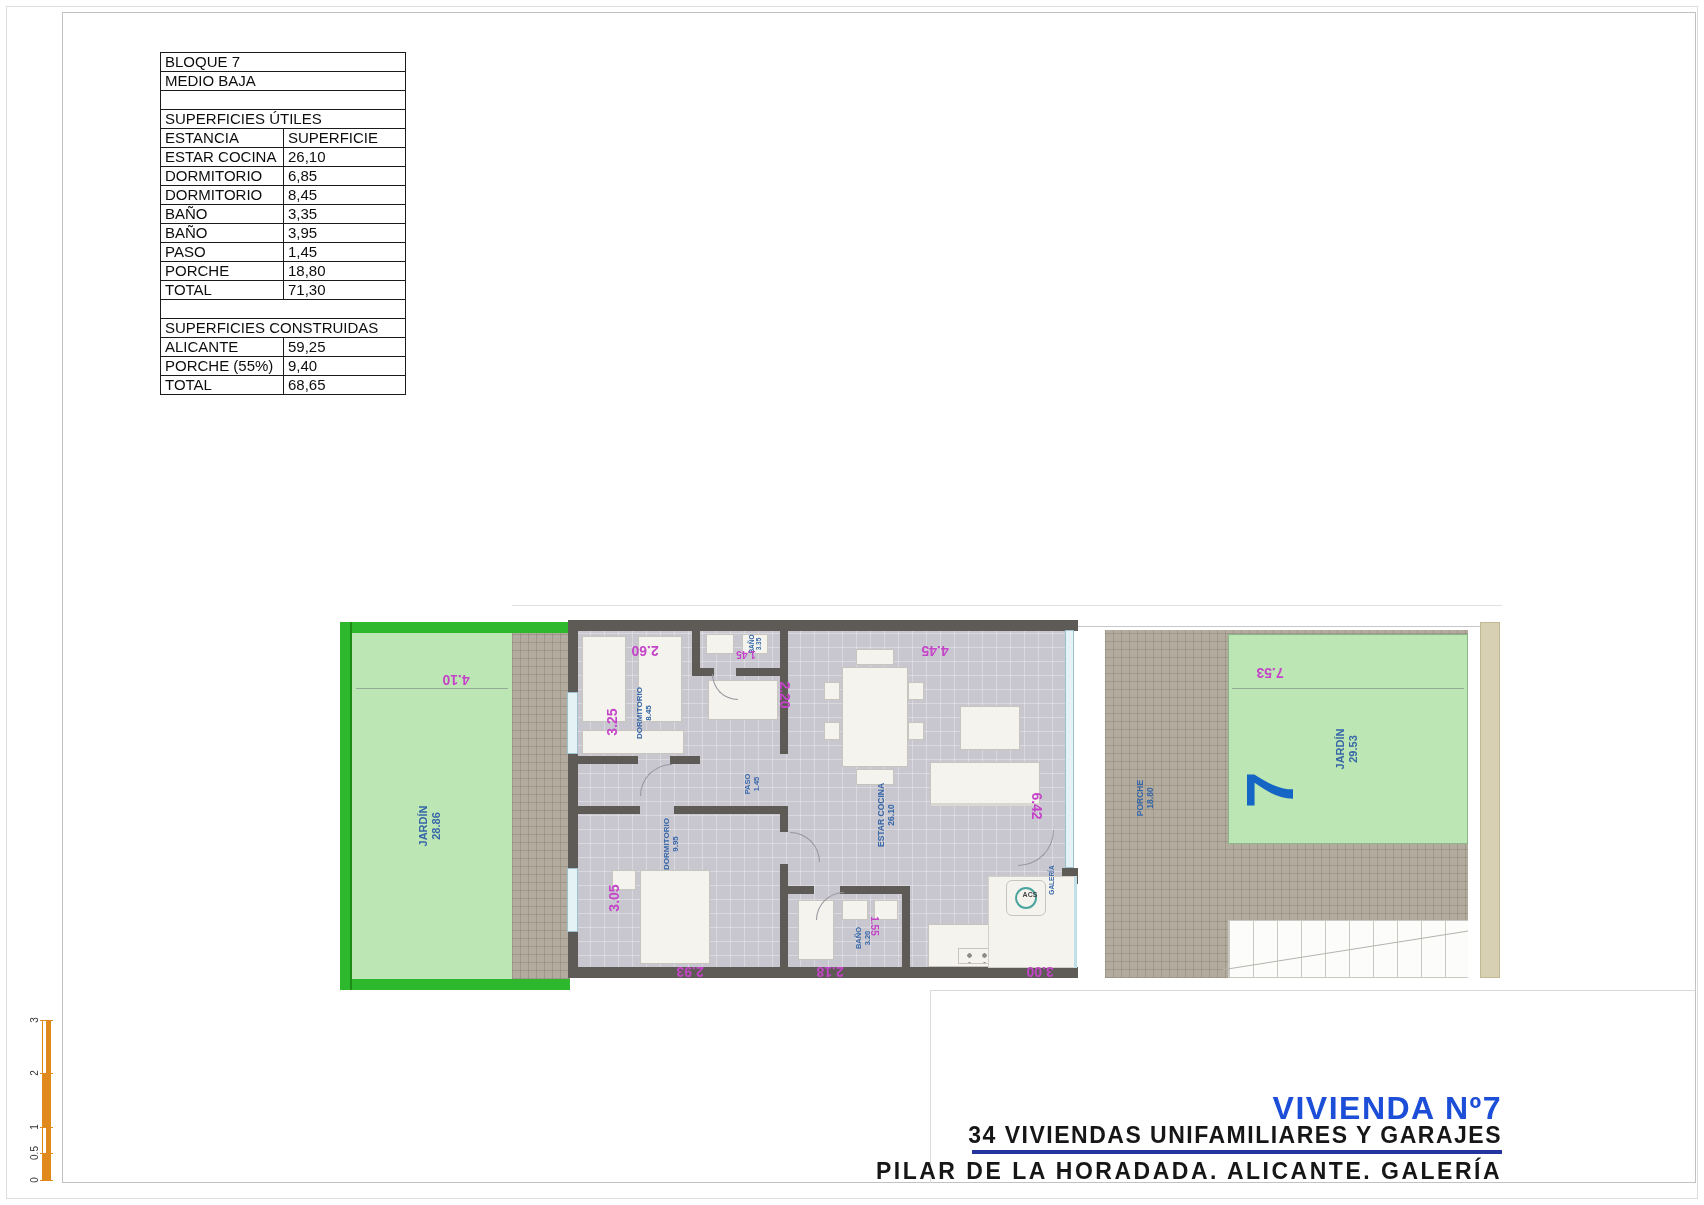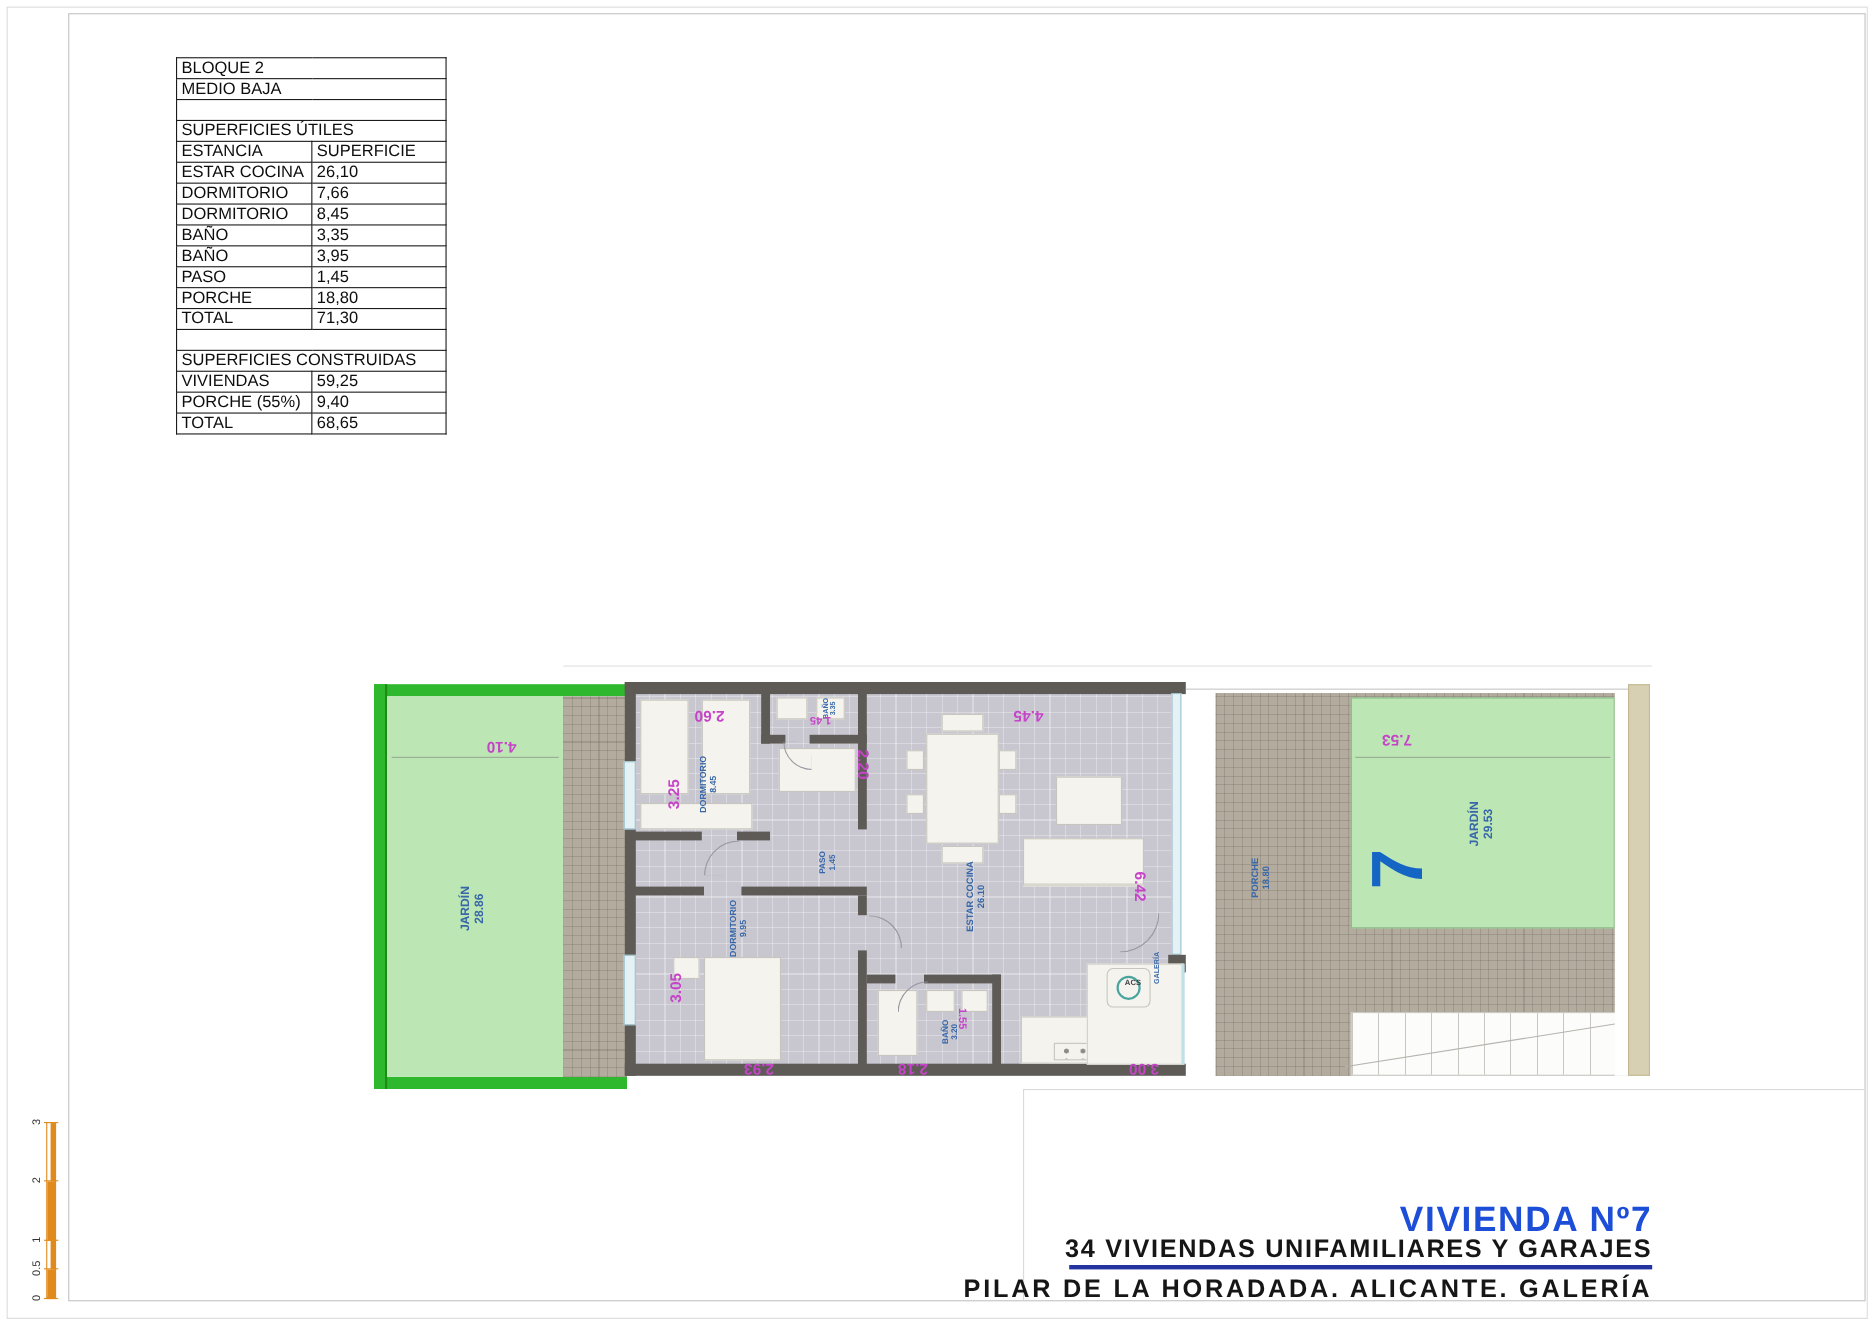--- a/index.html
+++ b/index.html
@@ -71,42 +71,42 @@
 <body>
 
 <div class="page-border"></div>
 <div class="sheet-frame"></div>
 <div class="tb-line-h"></div>
 <div class="tb-line-v"></div>
 
 <table class="area-table">
   <tbody>
       <tr>
-        <td class="c1" colspan="2">BLOQUE 2</td>
+        <td class="c1" colspan="2">BLOQUE 7</td>
       </tr>
   <tr>
         <td colspan="2">MEDIO BAJA</td>
       </tr>
   <tr>
         <td colspan="2"></td>
       </tr>
   <tr>
         <td colspan="2">SUPERFICIES ÚTILES</td>
       </tr>
   <tr>
     <td class="c1">ESTANCIA</td>
     <td class="c2">SUPERFICIE</td>
   </tr>
   <tr>
         <td>ESTAR COCINA</td>
         <td class="num">26,10</td>
       </tr>
   <tr>
         <td>DORMITORIO</td>
-        <td class="num">7,66</td>
+        <td class="num">6,85</td>
       </tr>
   <tr>
         <td>DORMITORIO</td>
         <td class="num">8,45</td>
       </tr>
   <tr>
         <td>BAÑO</td>
         <td class="num">3,35</td>
       </tr>
   <tr>
@@ -125,21 +125,21 @@
         <td>TOTAL</td>
         <td class="num">71,30</td>
       </tr>
   <tr>
         <td colspan="2"></td>
       </tr>
   <tr>
         <td colspan="2">SUPERFICIES CONSTRUIDAS</td>
       </tr>
   <tr>
-        <td>VIVIENDAS</td>
+        <td>ALICANTE</td>
         <td class="num">59,25</td>
       </tr>
   <tr>
         <td>PORCHE (55%)</td>
         <td class="num">9,40</td>
       </tr>
   <tr>
         <td>TOTAL</td>
         <td class="num">68,65</td>
       </tr>

